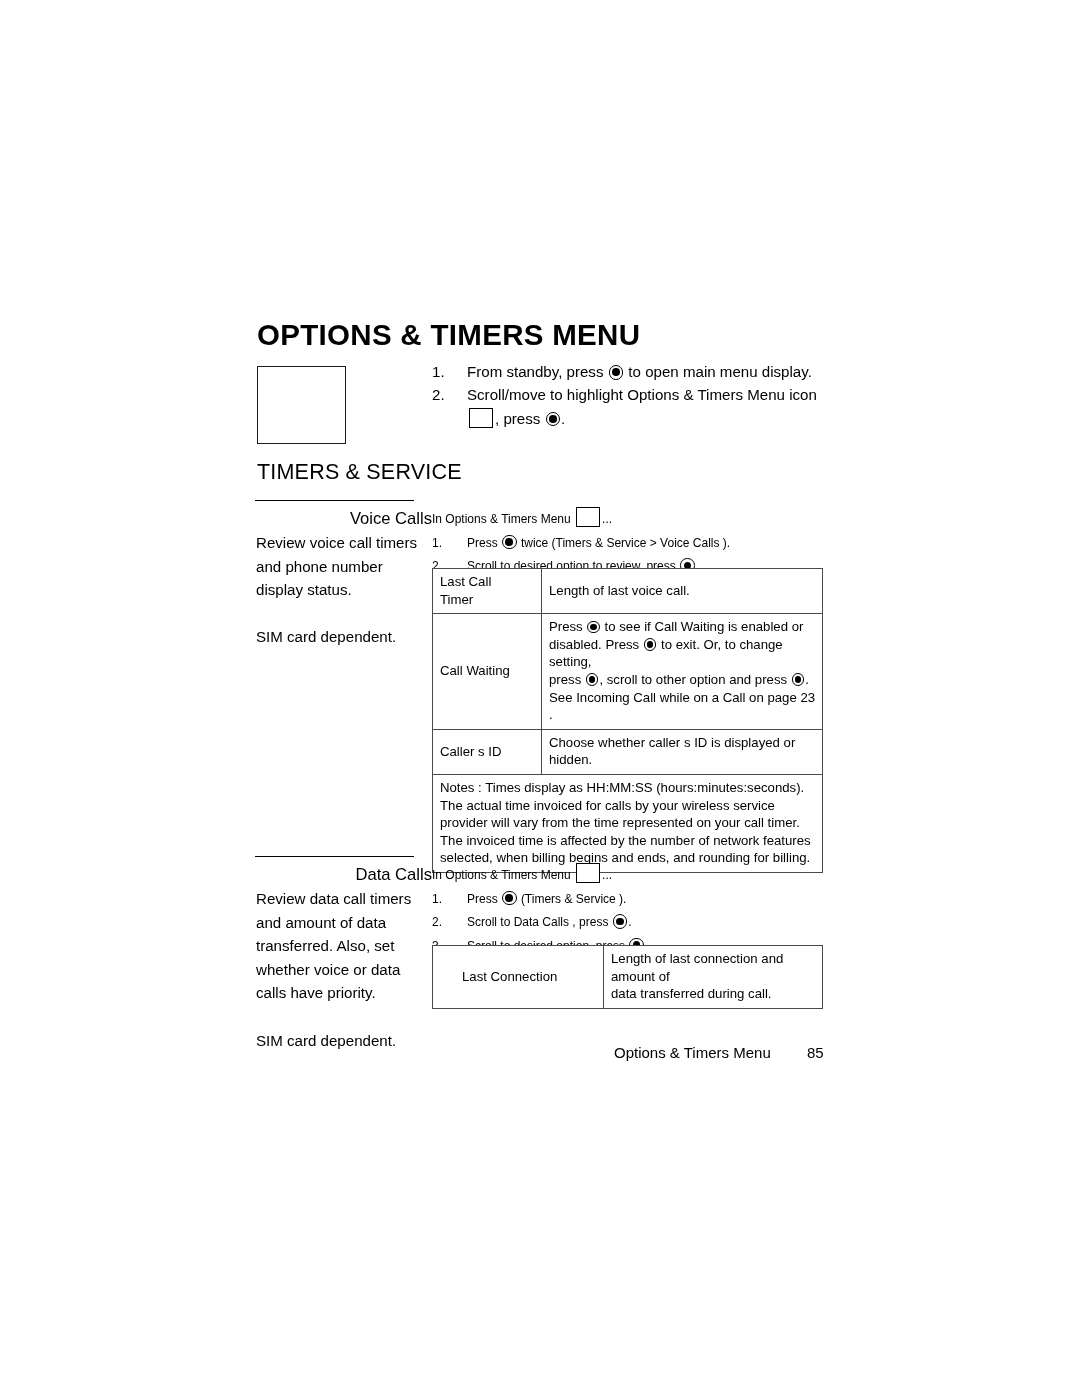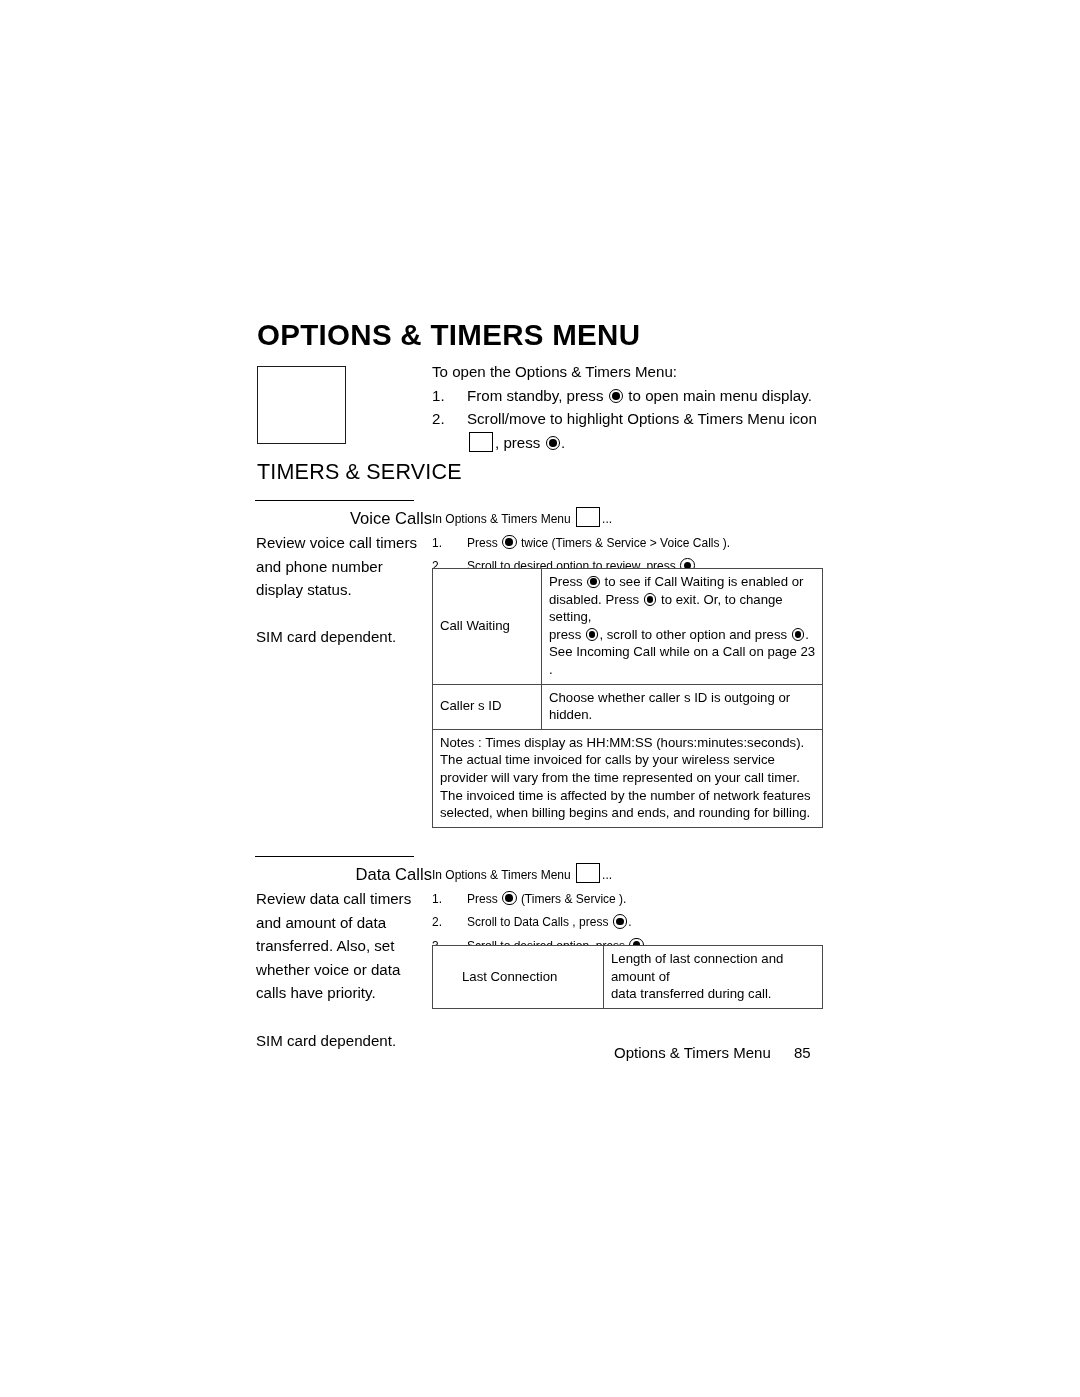--- a/index.html
+++ b/index.html
@@ -213,36 +213,35 @@
     line-height: 20px;
   }
   .footer .f-title {
     position: absolute;
     left: 182px;
     top: 0;
     white-space: nowrap;
   }
   .footer .f-page {
     position: absolute;
-    left: 362px;
+    left: 375px;
     top: 0;
     white-space: nowrap;
   }
 </style>
 </head>
 <body>
 
 <div class="page">
 
   <div class="doc-title">OPTIONS &amp; TIMERS MENU</div>
 
   <div class="menu-icon-box"></div>
 
   <div class="intro">
-    <p class="lead">To open the Options &amp; Timers Menu:</p>
     <ul class="numlist">
       <li>
         <span class="num">1.</span><span>From standby, press</span>
         <span class="keydot"></span>
         <span>to open main menu display.</span>
       </li>
       <li>
         <span class="num">2.</span><span>Scroll/move to highlight Options &amp; Timers Menu icon</span>
       </li>
     </ul>
@@ -280,32 +279,41 @@
         <span class="num">2.</span><span>Scroll to desired option to review, press</span>
         <span class="keydot"></span><span>.</span>
       </li>
     </ul>
   </div>
 
   <div class="tbl-wrap" style="top:568px;">
     <table class="spec">
       <tbody>
         <tr>
+          <td class="label">
+            <div>Last Call</div>
+            <div>Timer</div>
+          </td>
+          <td>
+            <div>Length of last voice call.</div>
+          </td>
+        </tr>
+        <tr>
           <td class="label">Call Waiting</td>
           <td>
             <div class="dotline">Press <span class="tbl-dot"></span> to see if Call Waiting is enabled or</div>
             <div class="dotline">disabled. Press <span class="tbl-dot"></span> to exit. Or, to change setting,</div>
             <div class="dotline">press <span class="tbl-dot"></span>, scroll to other option and press <span class="tbl-dot"></span>.</div>
             <div class="dotline">See  Incoming Call while on a Call  on page 23 .</div>
           </td>
         </tr>
         <tr>
           <td class="label">Caller s ID</td>
           <td>
-            <div>Choose whether caller s ID is outgoing or</div>
+            <div>Choose whether caller s ID is displayed or</div>
             <div>hidden.</div>
           </td>
         </tr>
         <tr>
           <td class="notes" colspan="2">
             <div>Notes : Times display as HH:MM:SS (hours:minutes:seconds).</div>
             <div>The actual time invoiced for calls by your wireless service</div>
             <div>provider will vary from the time represented on your call timer.</div>
             <div>The invoiced time is affected by the number of network features</div>
             <div>selected, when billing begins and ends, and rounding for billing.</div>

